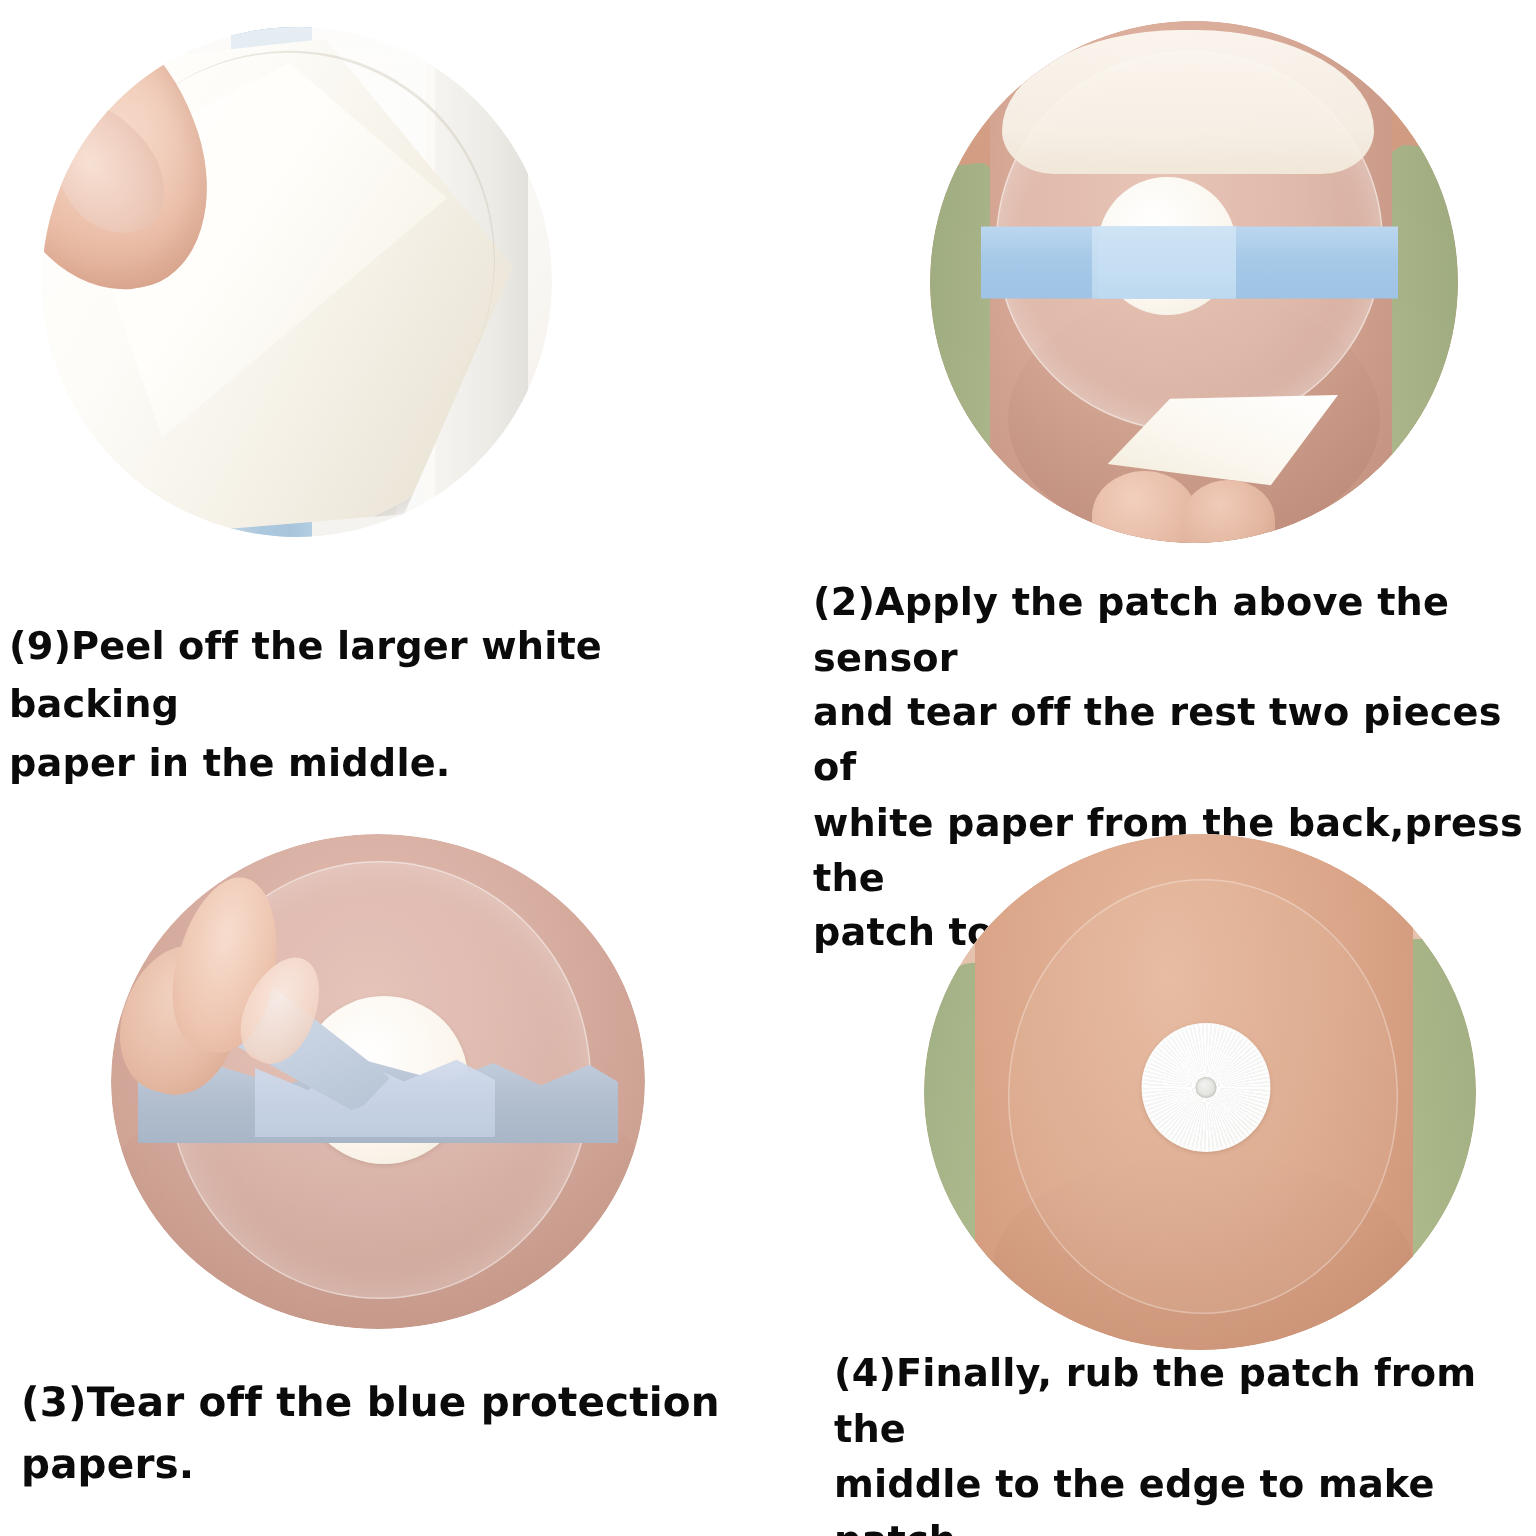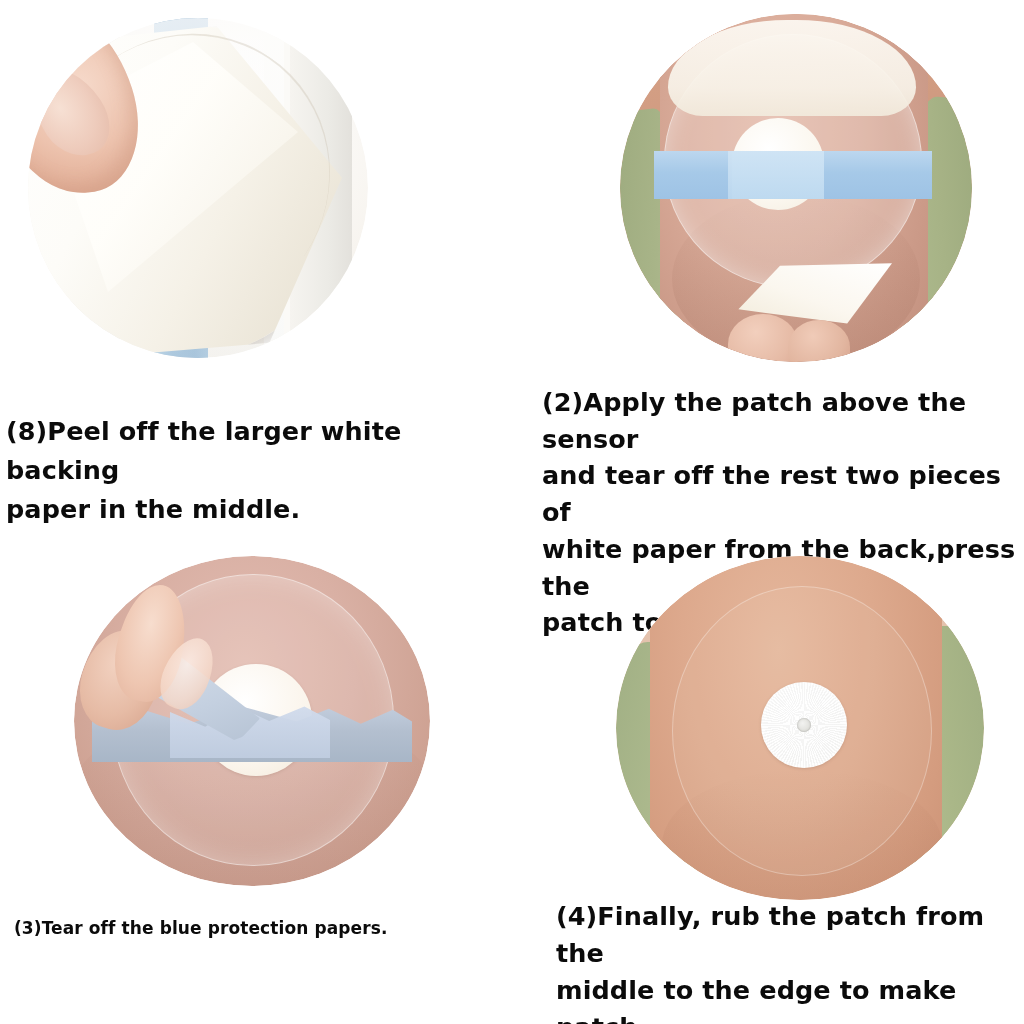--- a/index.html
+++ b/index.html
@@ -271,21 +271,21 @@
     border-radius: 48% 52% 46% 44% / 54% 54% 46% 46%;
     transform: rotate(16deg);
   }
   #p3-nail {
     position: absolute; left: 52px; top: 44px; width: 46px; height: 74px;
     background: radial-gradient(ellipse at 42% 38%, #fdeee6 0%, #f5d9ca 60%, #ebc6b3 100%);
     border-radius: 50% 50% 44% 44% / 56% 56% 44% 44%;
     transform: rotate(12deg);
     opacity: .85;
   }
-  #cap3 { left: 14px; top: 916px; width: 520px; font-size: 17px; line-height: 1.5; }
+  #cap3 { left: 14px; top: 916px; width: 520px; font-size: 27px; line-height: 1.5; }
 
   
   #photo4 { left: 616px; top: 556px; width: 368px; height: 344px; }
   #p4-disc {
     position: absolute; left: 0; top: 0; width: 368px; height: 344px;
     border-radius: 50%;
     overflow: hidden;
     background: #e4c2ad;
   }
   #p4-green-l {
@@ -351,21 +351,21 @@
         <div id="p1-film"></div>
         <div id="p1-peel">
           <div id="p1-peel-fold"></div>
         </div>
         <div id="p1-peel-edge"></div>
         <div id="p1-thumb">
           <div id="p1-nail"></div>
         </div>
       </div>
     </div>
-    <div class="caption" id="cap1">(8)Peel off the larger white backing
+    <div class="caption" id="cap1">(9)Peel off the larger white backing
 paper in the middle.</div>
   </div>
 
   <div class="panel">
     <div class="photo" id="photo2">
       <div id="p2-disc">
         <div id="p2-green-l"></div>
         <div id="p2-green-r"></div>
         <div id="p2-arm"></div>
         <div id="p2-arm-shadow"></div>

